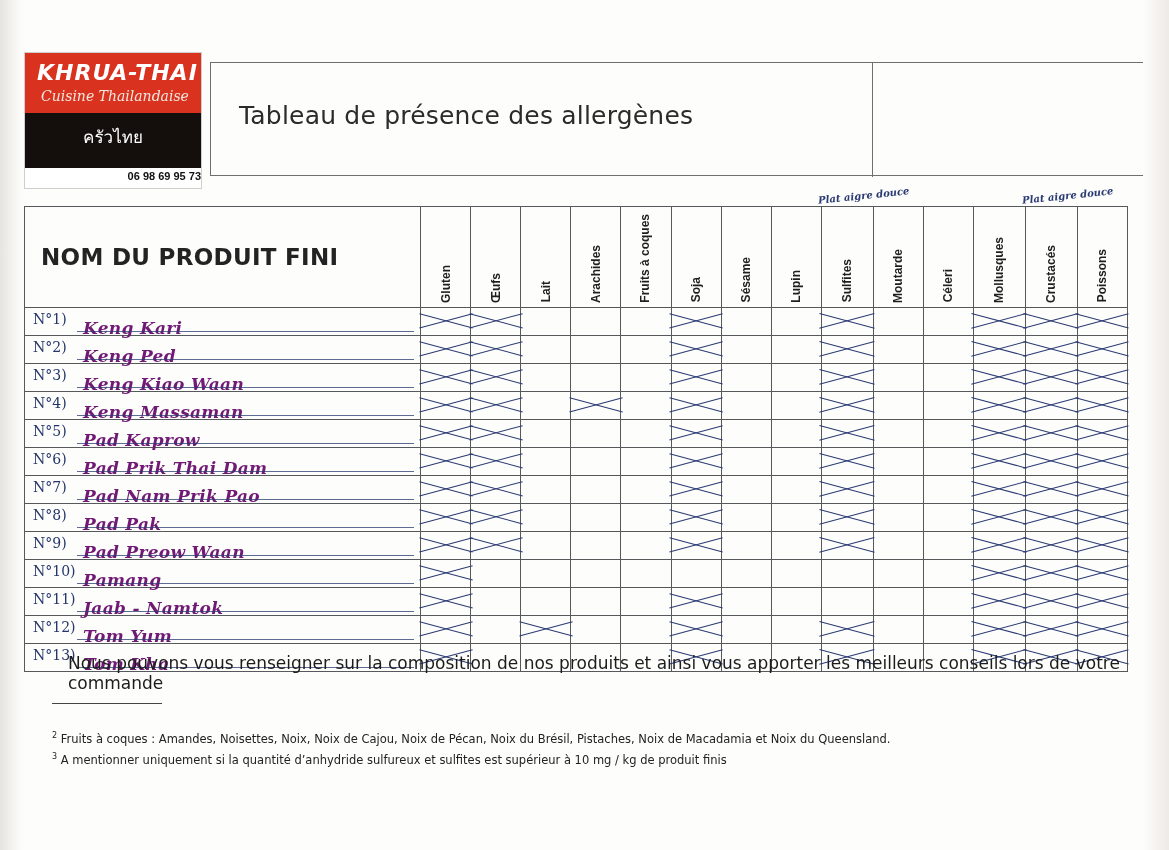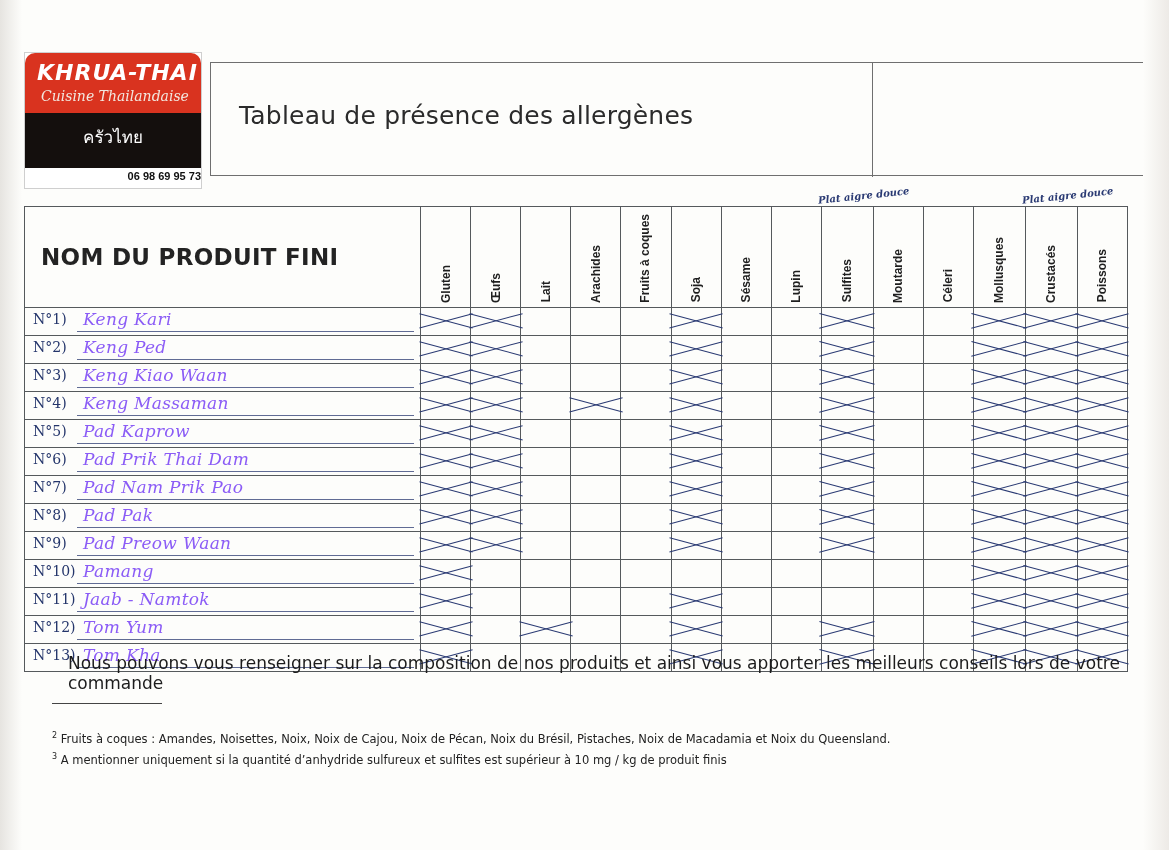--- a/index.html
+++ b/index.html
@@ -45,21 +45,20 @@
     height: 135px;
     background: #ffffff;
     border: 1px solid #cfcfcf;
   }
   .logo-art {
     position: absolute;
     left: 0; top: 0;
     width: 176px;
     height: 115px;
     background: #d9331f;
-    border-radius: 10px;
   }
   .logo-art .blackband {
     position: absolute;
     left: 0;
     top: 60px;
     width: 176px;
     height: 55px;
     background: #140f0d;
   }
   .logo-name {
@@ -192,27 +191,28 @@
     position: absolute;
     left: 8px;
     top: 3px;
     font-family: "DejaVu Serif", serif;
     font-size: 14px;
     color: #24356b;
   }
   .hand {
     position: absolute;
     left: 58px;
-    top: 1px;
+    top: 10px;
     font-family: "DejaVu Serif", serif;
     font-style: italic;
     font-size: 17px;
-    color: #8b5cf6;
+    color: #701a75;
     letter-spacing: 0.3px;
     white-space: nowrap;
+    font-weight: bold;
   }
   .underline {
     position: absolute;
     left: 52px;
     right: 6px;
     bottom: 3px;
     height: 1px;
     background: #2b3a72;
     opacity: .75;
   }

